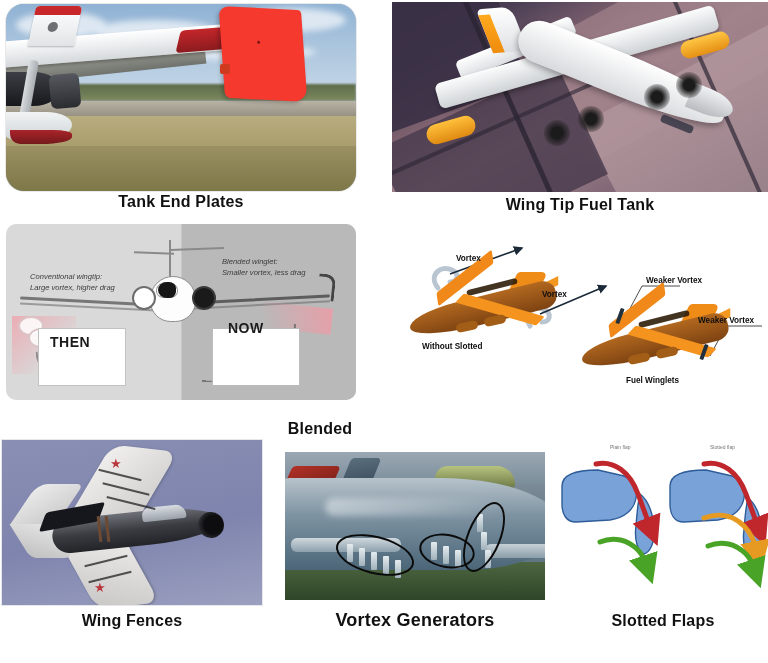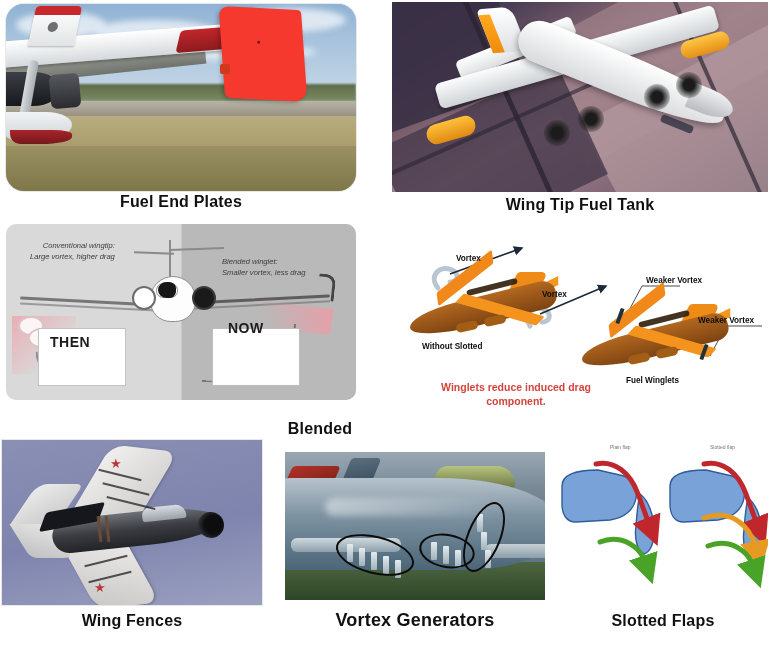--- a/index.html
+++ b/index.html
@@ -204,21 +204,21 @@
     border-radius: 10px;
     overflow: hidden;
     background: #d9d9d9;
   }
   #p3 .halfR { position: absolute; right: 0; top: 0; width: 50%; height: 100%; background: #b9b9b9; }
   #p3 .divider { position: absolute; left: 50%; top: 0; width: 1px; height: 100%; background: #c7c7c7; }
   #p3 .txt {
     position: absolute; font-style: italic; font-size: 7.6px; line-height: 11px; color: #3b3b3b;
     font-family: "Liberation Sans", sans-serif; white-space: pre-line;
   }
-  #p3 .txtL { left: 24px; top: 16px; text-align: right; }
+  #p3 .txtL { left: 24px; top: 47px; }
   #p3 .txtR { left: 216px; top: 32px; }
   #p3 .fuselage {
     position: absolute; left: 144px; top: 52px; width: 44px; height: 44px;
     background: #fdfdfd; border: 1px solid #8e8e8e; border-radius: 50% 50% 45% 45%;
   }
   #p3 .cockpit { position: absolute; left: 150px; top: 58px; width: 20px; height: 14px; background:#fff; border:1px solid #9a9a9a; border-radius:50% 50% 40% 40%; }
   #p3 .engL { position: absolute; left: 126px; top: 62px; width: 20px; height: 20px; border: 2px solid #6d6d6d; border-radius: 50%; background: #fff; }
   #p3 .engR { position: absolute; left: 186px; top: 62px; width: 20px; height: 20px; border: 2px solid #3a3a3a; border-radius: 50%; background: #1a1a1a; }
   #p3 .engDarkL { position: absolute; left: 152px; top: 58px; width: 18px; height: 16px; background: #171717; border-radius: 50% 40% 40% 50%; }
   #p3 .vstab { position: absolute; left: 163px; top: 16px; width: 2px; height: 40px; background: #8a8a8a; }
@@ -437,21 +437,21 @@
     <span class="cap"></span>
     <span class="logo"></span>
   </div>
   <div class="nacelle"></div>
   <div class="pod"></div>
   <div class="strut"></div>
   <div class="float"></div>
   <div class="floatred"></div>
   <div class="cone"></div>
 </div>
-<div class="caption" id="p1-cap">Fuel End Plates</div>
+<div class="caption" id="p1-cap">Tank End Plates</div>
 
 <div class="panel" id="p2-img">
   <div class="fieldA"></div>
   <div class="plotD"></div>
   <div class="plotA"></div>
   <div class="plotB"></div>
   <div class="plotC"></div>
   <div class="road1"></div>
   <div class="road2"></div>
   <div class="road3"></div>
@@ -556,21 +556,20 @@
   </div>
   <div class="wl1"></div>
   <div class="wl2"></div>
 
   <div class="lbl lblVortex1">Vortex</div>
   <div class="lbl lblVortex2">Vortex</div>
   <div class="lbl lblWeak1">Weaker Vortex</div>
   <div class="lbl lblWeak2">Weaker Vortex</div>
   <div class="lbl lblWithout">Without Slotted</div>
   <div class="lbl lblWith">Fuel Winglets</div>
-  <div class="note">Winglets  reduce induced drag  component.</div>
 </div>
 
 <div class="panel" id="p5-img">
   <div class="wingTop"></div>
   <div class="wingBot"></div>
   <div class="tailFin"></div>
   <div class="tailFin2"></div>
   <div class="jetFuse"></div>
   <div class="tailDark"></div>
   <div class="canopy"></div>

